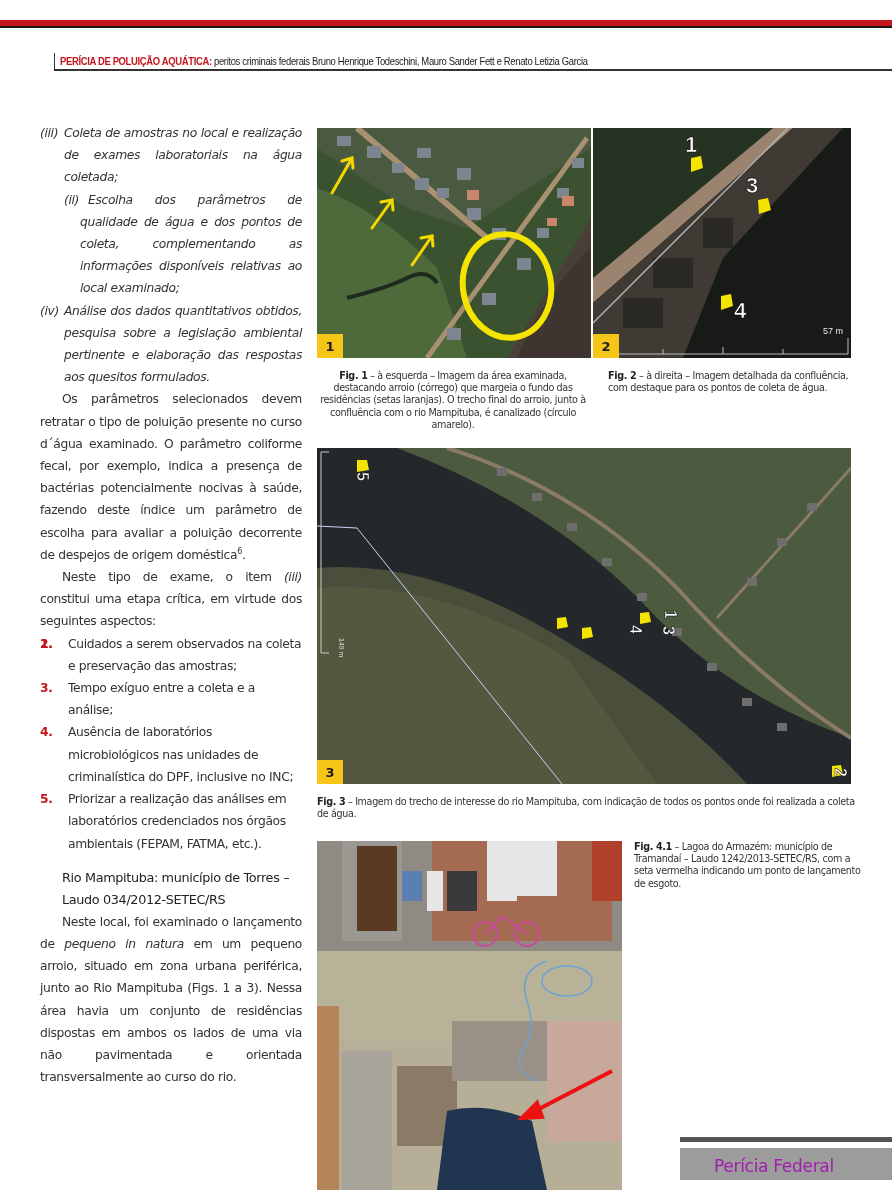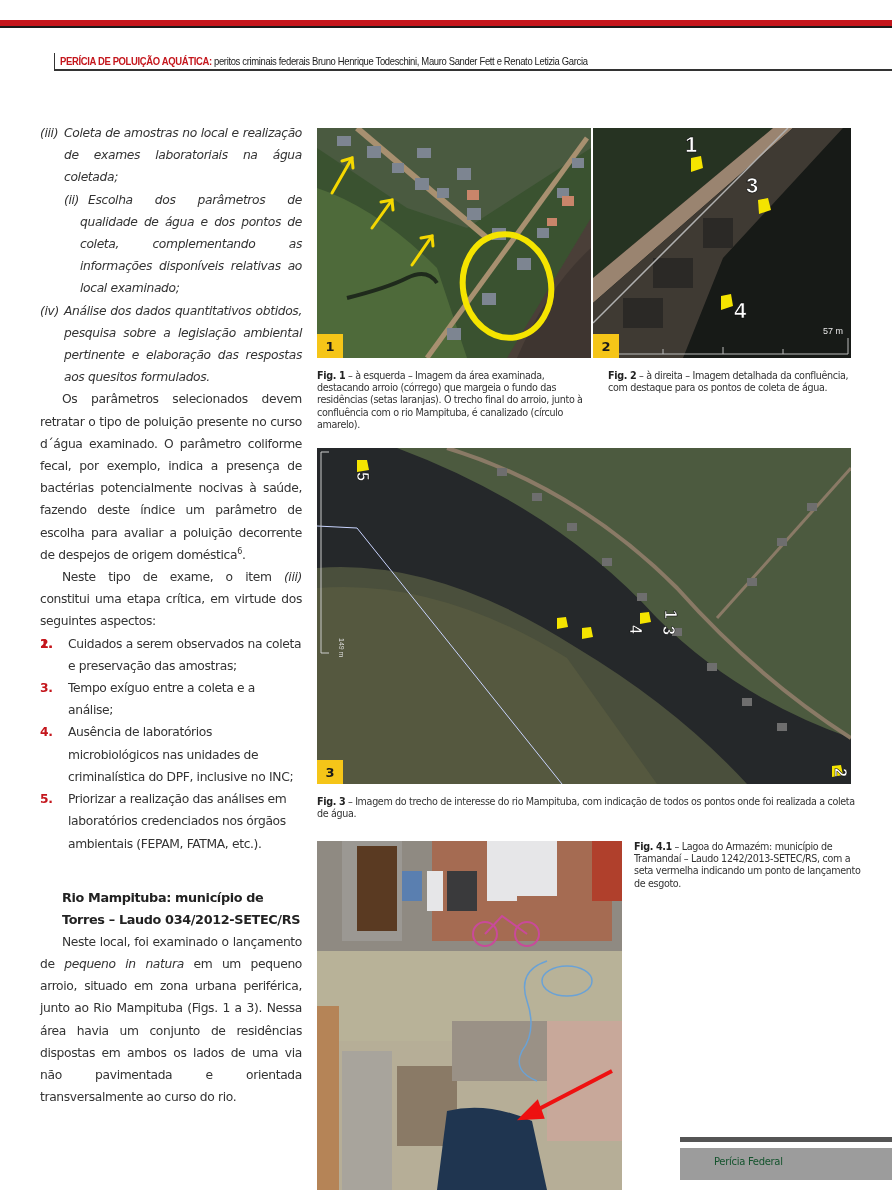--- a/index.html
+++ b/index.html
@@ -19,44 +19,44 @@
 
   
   .col-left { position: absolute; left: 40px; top: 122px; width: 262px; font-family: "DejaVu Sans", sans-serif; font-size: 12.3px; line-height: 22.2px; color: #333; letter-spacing: -0.35px; }
   .col-left p { text-align: justify; }
   .steps .step { font-style: italic; text-align: justify; padding-left: 24px; text-indent: -24px; }
   .steps .step .num { display: inline-block; width: 24px; text-indent: 0; }
   .step.s1 { padding-left: 40px; text-indent: -16px; }
   .indent { text-indent: 22px; }
   .numlist .item { position: relative; padding-left: 28px; text-align: left; }
   .numlist .item .n { position: absolute; left: 0; top: 0; color: #c4161c; font-weight: bold; font-family: "DejaVu Sans", sans-serif; }
-  .subhead { margin-top: 32px; padding-left: 22px; font-weight: bold; color: #222; font-size: 12.8px; line-height: 22px; }
+  .subhead { margin-top: 12px; padding-left: 22px; font-weight: normal; color: #222; font-size: 12.8px; line-height: 22px; }
   .col-left i { font-style: italic; }
   sup { font-size: 8px; line-height: 0; vertical-align: super; }
 
   
   .fig { position: absolute; overflow: hidden; }
   .fig-badge { position: absolute; width: 26px; height: 24px; background: #f5c518; color: #1a1a1a; font-weight: bold; font-size: 13px; display: flex; align-items: center; justify-content: center; font-family: "DejaVu Sans", sans-serif; }
 
   #fig1 { left: 317px; top: 128px; width: 274px; height: 230px; background: #34462b; }
   #fig2 { left: 593px; top: 128px; width: 258px; height: 230px; background: #1c1e1c; }
   #fig3 { left: 317px; top: 448px; width: 534px; height: 336px; background: #232628; }
   #fig4 { left: 317px; top: 841px; width: 305px; height: 349px; background: #b3aa92; }
 
   .caption { position: absolute; font-family: "DejaVu Sans", sans-serif; font-size: 9.6px; line-height: 12.2px; color: #333; letter-spacing: -0.35px; }
   .caption b { color: #222; }
-  #cap1 { left: 317px; top: 370px; width: 272px; }
+  #cap1 { left: 317px; top: 370px; width: 272px; text-align: center; }
   #cap2 { left: 593px; top: 370px; width: 262px; margin-left: 15px; }
   #cap3 { left: 317px; top: 796px; width: 540px; }
   #cap4 { left: 634px; top: 841px; width: 230px; }
 
   
   .foot-top { position: absolute; left: 680px; top: 1137px; width: 212px; height: 5px; background: #555; }
   .foot-bar { position: absolute; left: 680px; top: 1148px; width: 212px; height: 32px; background: #9c9c9c; }
-  .foot-label { position: absolute; left: 714px; top: 1156px; color: #14532d; font-family: "DejaVu Sans", sans-serif; font-size: 10px; letter-spacing: -0.3px; }
+  .foot-label { position: absolute; left: 714px; top: 1156px; color: #a21caf; font-family: "DejaVu Sans", sans-serif; font-size: 17px; letter-spacing: -0.3px; }
   .foot-num { position: absolute; left: 829px; top: 1200px; width: 21px; height: 32px; background: #c4161c; color: #fff; font-weight: bold; font-size: 12px; display: flex; align-items: center; justify-content: center; font-family: "DejaVu Sans", sans-serif; }
 </style>
 </head>
 <body>
 
 <div class="top-red"></div>
 <div class="top-black"></div>
 
 <div class="running-head">
   <div class="vbar"></div>

